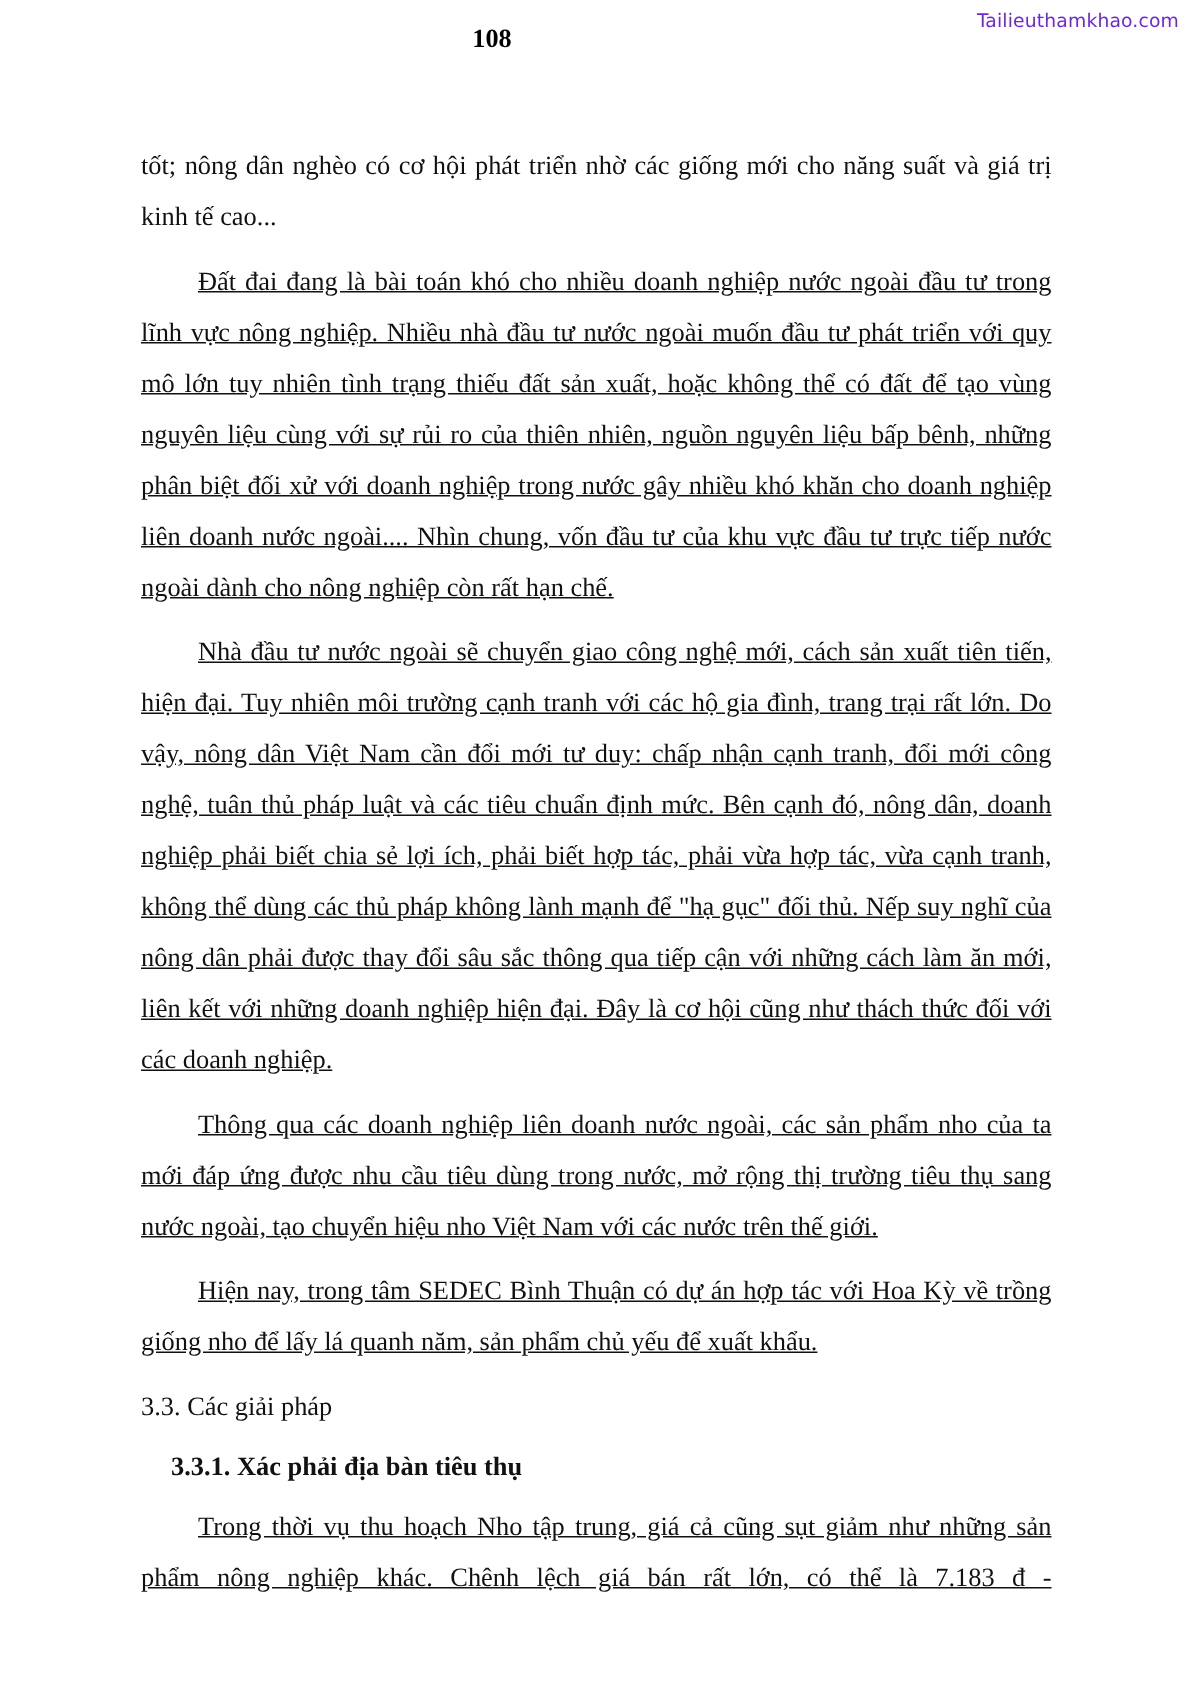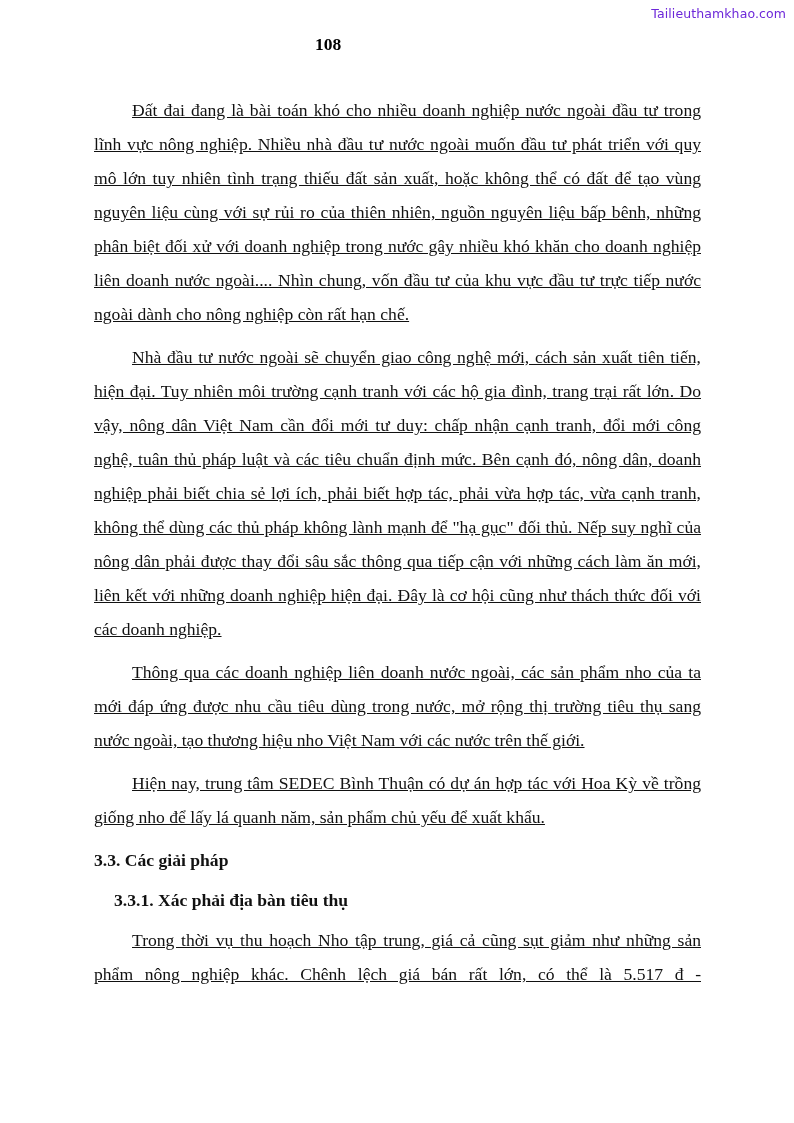--- a/index.html
+++ b/index.html
@@ -3,39 +3,40 @@
 <meta charset="utf-8">
 <style>
   html, body { margin: 0; padding: 0; background: #ffffff; }
   body { width: 794px; height: 1123px; position: relative; overflow: hidden; }
   .watermark {
     position: absolute; top: 6px; right: 8px;
     font-family: "DejaVu Sans", sans-serif; font-size: 12.5px;
     color: #6d28d9; letter-spacing: 0.1px;
   }
   .page-number {
-    position: absolute; top: 34px; left: 0; width: 656px; text-align: center;
+    position: absolute; top: 15px; left: 0; width: 656px; text-align: center;
     font-family: "Liberation Serif", serif; font-weight: bold; font-size: 17.5px; color: #000;
   }
   .content {
     position: absolute; top: 93px; left: 94px; width: 607px;
     font-family: "Liberation Serif", serif; font-size: 17.6px; line-height: 34px; color: #111;
   }
   .para { margin: 0 0 9px 0; text-align: justify; text-align-last: left; }
   .para.indent { text-indent: 38px; text-decoration: underline; }
-  .heading-2 { margin: 0 0 6px 0; font-weight: bold; }
+  .heading-2 { margin: 0 0 6px 0; font-weight: normal; }
   .heading-3 { margin: 0 0 6px 0; font-weight: bold; padding-left: 20px; }
 </style>
 </head>
 <body>
 
 <div class="watermark">Tailieuthamkhao.com</div>
 <div class="page-number">108</div>
 
 <div class="content">
+  <p class="para">tốt; nông dân nghèo có cơ hội phát triển nhờ các giống mới cho năng suất và giá trị kinh tế cao...</p>
   <p class="para indent">Đất đai đang là bài toán khó cho nhiều doanh nghiệp nước ngoài đầu tư trong lĩnh vực nông nghiệp. Nhiều nhà đầu tư nước ngoài muốn đầu tư phát triển với quy mô lớn tuy nhiên tình trạng thiếu đất sản xuất, hoặc không thể có đất để tạo vùng nguyên liệu cùng với sự rủi ro của thiên nhiên, nguồn nguyên liệu bấp bênh, những phân biệt đối xử với doanh nghiệp trong nước gây nhiều khó khăn cho doanh nghiệp liên doanh nước ngoài.... Nhìn chung, vốn đầu tư của khu vực đầu tư trực tiếp nước ngoài dành cho nông nghiệp còn rất hạn chế.</p>
   <p class="para indent">Nhà đầu tư nước ngoài sẽ chuyển giao công nghệ mới, cách sản xuất tiên tiến, hiện đại. Tuy nhiên môi trường cạnh tranh với các hộ gia đình, trang trại rất lớn. Do vậy, nông dân Việt Nam cần đổi mới tư duy: chấp nhận cạnh tranh, đổi mới công nghệ, tuân thủ pháp luật và các tiêu chuẩn định mức. Bên cạnh đó, nông dân, doanh nghiệp phải biết chia sẻ lợi ích, phải biết hợp tác, phải vừa hợp tác, vừa cạnh tranh, không thể dùng các thủ pháp không lành mạnh để "hạ gục" đối thủ. Nếp suy nghĩ của nông dân phải được thay đổi sâu sắc thông qua tiếp cận với những cách làm ăn mới, liên kết với những doanh nghiệp hiện đại. Đây là cơ hội cũng như thách thức đối với các doanh nghiệp.</p>
-  <p class="para indent">Thông qua các doanh nghiệp liên doanh nước ngoài, các sản phẩm nho của ta mới đáp ứng được nhu cầu tiêu dùng trong nước, mở rộng thị trường tiêu thụ sang nước ngoài, tạo thương hiệu nho Việt Nam với các nước trên thế giới.</p>
-  <p class="para indent">Hiện nay, trung tâm SEDEC Bình Thuận có dự án hợp tác với Hoa Kỳ về trồng giống nho để lấy lá quanh năm, sản phẩm chủ yếu để xuất khẩu.</p>
+  <p class="para indent">Thông qua các doanh nghiệp liên doanh nước ngoài, các sản phẩm nho của ta mới đáp ứng được nhu cầu tiêu dùng trong nước, mở rộng thị trường tiêu thụ sang nước ngoài, tạo chuyển hiệu nho Việt Nam với các nước trên thế giới.</p>
+  <p class="para indent">Hiện nay, trong tâm SEDEC Bình Thuận có dự án hợp tác với Hoa Kỳ về trồng giống nho để lấy lá quanh năm, sản phẩm chủ yếu để xuất khẩu.</p>
   <div class="heading-2">3.3. Các giải pháp</div>
   <div class="heading-3">3.3.1. Xác phải địa bàn tiêu thụ</div>
-  <p class="para indent" style="text-align-last: justify;">Trong thời vụ thu hoạch Nho tập trung, giá cả cũng sụt giảm như những sản phẩm nông nghiệp khác. Chênh lệch giá bán rất lớn, có thể là 5.517 đ -</p>
+  <p class="para indent" style="text-align-last: justify;">Trong thời vụ thu hoạch Nho tập trung, giá cả cũng sụt giảm như những sản phẩm nông nghiệp khác. Chênh lệch giá bán rất lớn, có thể là 7.183 đ -</p>
 </div>
 
 </body></html>

